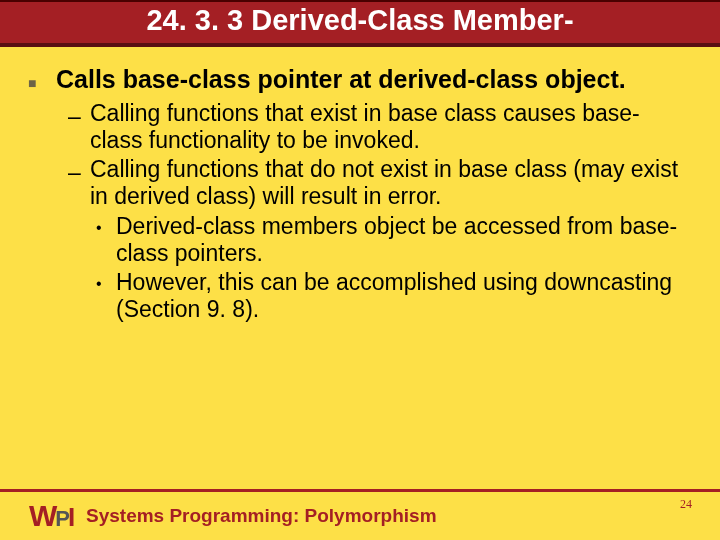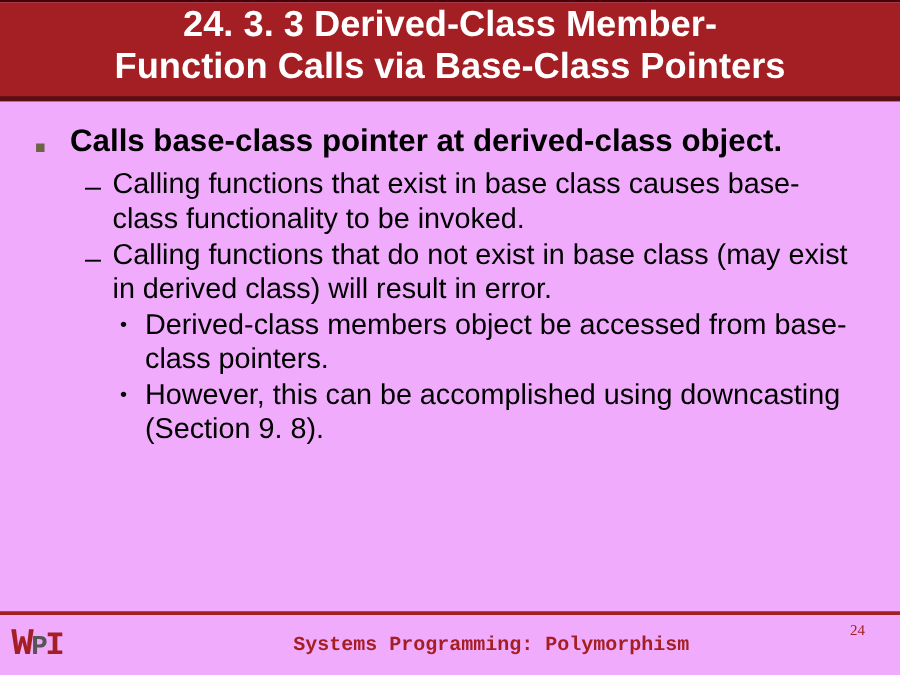--- a/index.html
+++ b/index.html
@@ -5,21 +5,21 @@
   * { box-sizing: border-box; margin: 0; padding: 0; }
   html, body { width: 720px; height: 540px; overflow: hidden; }
   body {
     font-family: "Comic Sans MS", "Comic Sans", cursive, sans-serif;
     background: #ffffff;
     color: #000;
   }
   .slide {
     width: 720px;
     height: 540px;
-    background: #f0abfc;
+    background: #fde047;
     position: relative;
     border-top: 2px solid #4a0000;
   }
   .title-bar {
     background: #a41f24;
     color: #fff;
     padding: 2px 18px 6px 18px;
     border-bottom: 4px solid #5a0f12;
     font-weight: bold;
     font-size: 29px;
@@ -86,55 +86,54 @@
   .footer {
     position: absolute;
     left: 0; right: 0;
     bottom: 0;
     height: 48px;
     display: flex;
     align-items: center;
   }
   .logo {
     width: 86px;
-    padding-left: 9px;
-    font-family: Liberation Mono, monospace;
+    padding-left: 29px;
+    font-family: Liberation Sans, sans-serif;
     font-weight: bold;
     color: #a41f24;
     font-size: 26px;
     letter-spacing: -2px;
   }
   .logo .w { font-size: 30px; }
   .logo .p { color: #555; font-size: 22px; }
   .footer-text {
     flex: 1;
-    text-align: center;
-    font-family: Liberation Mono, monospace;
-    font-size: 16px;
+    text-align: left;
+    font-family: Liberation Sans, sans-serif;
+    font-size: 19px;
     font-weight: bold;
     color: #a41f24;
     padding-right: 20px;
   }
   .page-num {
     position: absolute;
     right: 28px;
     bottom: 28px;
     color: #a41f24;
     font-family: Georgia, 'Times New Roman', serif;
     font-size: 12px;
   }
 </style>
 </head>
 <body>
 
 <div class="slide">
 
   <div class="title-bar">
     <span>24. 3. 3 Derived-Class Member-</span><br>
-    <span>Function Calls via Base-Class Pointers</span>
   </div>
 
   <div class="content">
 
     <div class="lvl1">
       <div class="bullet">■</div>
       <div class="text">Calls base-class pointer at derived-class object.</div>
     </div>
 
     <div class="lvl2">

